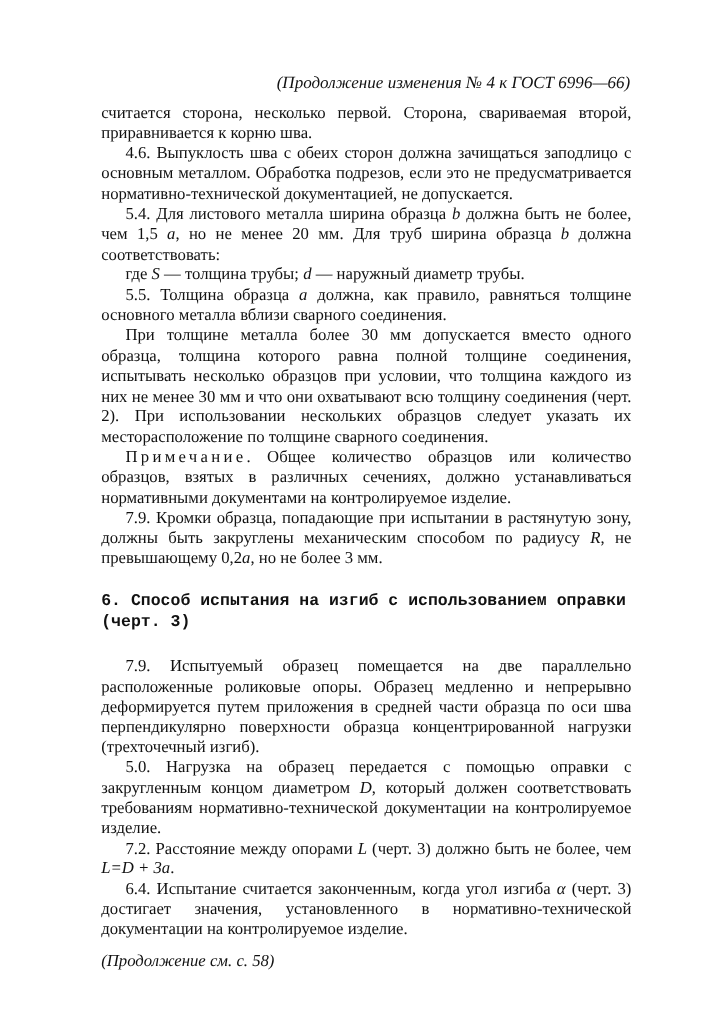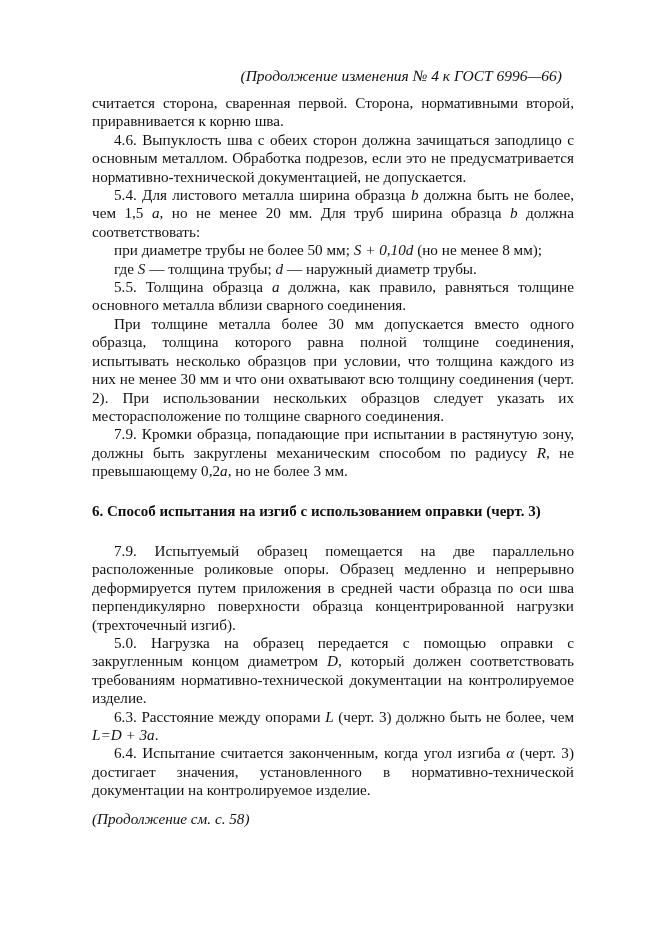--- a/index.html
+++ b/index.html
@@ -1,57 +1,57 @@
 <!DOCTYPE html>
 <html><head>
 <meta charset="utf-8">
 <style>
   html, body { margin: 0; padding: 0; background: #ffffff; }
   body { width: 661px; height: 936px; position: relative; overflow: hidden;
          font-family: "Liberation Serif", "DejaVu Serif", serif; color: #111; }
   .page { position: absolute; left: 92px; top: 0; width: 482px; }
-  .header { position: absolute; top: 67px; right: 12px; font-style: italic; font-size: 15.5px; white-space: nowrap; }
+  .header { position: absolute; top: 67px; right: 1px; font-style: italic; font-size: 15.5px; white-space: nowrap; }
   .body { position: absolute; top: 94px; left: 0; width: 482px; font-size: 15.2px; line-height: 18.4px; }
   .body p { margin: 0; text-align: justify; }
   .ind { text-indent: 22px; }
   .sp { letter-spacing: 3px; }
-  .sec { font-weight: bold; font-size: 15px; margin: 21px 0 22px 0 !important; text-align: left !important; }
+  .sec { font-weight: bold; font-size: 15px; margin: 21px 0 22px 0 !important; text-align: left !important; font-family: Liberation Mono, monospace; }
   .footer { text-align: left; font-style: italic; margin-top: 10px !important; }
   i { font-style: italic; }
 </style>
 </head>
 <body>
 
 <div class="page">
   <div class="header">(Продолжение изменения № 4 к ГОСТ 6996—66)</div>
 
   <div class="body">
-    <p>считается сторона, сваренная первой. Сторона, нормативными второй, приравнивается к корню шва.</p>
+    <p>считается сторона, несколько первой. Сторона, свариваемая второй, приравнивается к корню шва.</p>
 
     <p class="ind">4.6. Выпуклость шва с обеих сторон должна зачищаться заподлицо с основным металлом. Обработка подрезов, если это не предусматривается нормативно-технической документацией, не допускается.</p>
 
     <p class="ind"><span>5.4. Для листового металла ширина образца </span><i>b</i><span> должна быть не более, чем 1,5 </span><i>a</i><span>, но не менее 20 мм. Для труб ширина образца </span><i>b</i><span> должна соответствовать:</span></p>
 
-    <p class="ind"><span>при диаметре трубы не более 50 мм; </span><i>S + 0,10d</i><span> (но не менее 8 мм);</span></p>
 
 
     <p class="ind"><span>где </span><i>S</i><span> — толщина трубы; </span><i>d</i><span> — наружный диаметр трубы.</span></p>
 
     <p class="ind"><span>5.5. Толщина образца </span><i>a</i><span> должна, как правило, равняться толщине основного металла вблизи сварного соединения.</span></p>
 
     <p class="ind">При толщине металла более 30 мм допускается вместо одного образца, толщина которого равна полной толщине соединения, испытывать несколько образцов при условии, что толщина каждого из них не менее 30 мм и что они охватывают всю толщину соединения (черт. 2). При использовании нескольких образцов следует указать их месторасположение по толщине сварного соединения.</p>
 
+    <p class="ind"><span class="sp">Примечание</span><span>. Общее количество образцов или количество образцов, взятых в различных сечениях, должно устанавливаться нормативными документами на контролируемое изделие.</span></p>
 
     <p class="ind"><span>7.9. Кромки образца, попадающие при испытании в растянутую зону, должны быть закруглены механическим способом по радиусу </span><i>R</i><span>, не превышающему 0,2</span><i>a</i><span>, но не более 3 мм.</span></p>
 
     <p class="sec">6. Способ испытания на изгиб с использованием оправки (черт. 3)</p>
 
     <p class="ind">7.9. Испытуемый образец помещается на две параллельно расположенные роликовые опоры. Образец медленно и непрерывно деформируется путем приложения в средней части образца по оси шва перпендикулярно поверхности образца концентрированной нагрузки (трехточечный изгиб).</p>
 
     <p class="ind"><span>5.0. Нагрузка на образец передается с помощью оправки с закругленным концом диаметром </span><i>D</i><span>, который должен соответствовать требованиям нормативно-технической документации на контролируемое изделие.</span></p>
 
-    <p class="ind"><span>6.3. Расстояние между опорами </span><i>L</i><span> (черт. 3) должно быть не более, чем </span><i>L=D + 3a</i><span>.</span></p>
+    <p class="ind"><span>7.2. Расстояние между опорами </span><i>L</i><span> (черт. 3) должно быть не более, чем </span><i>L=D + 3a</i><span>.</span></p>
 
     <p class="ind"><span>6.4. Испытание считается законченным, когда угол изгиба </span><i>α</i><span> (черт. 3) достигает значения, установленного в нормативно-технической документации на контролируемое изделие.</span></p>
 
     <p class="footer">(Продолжение см. с. 58)</p>
   </div>
 </div>
 
 </body></html>

